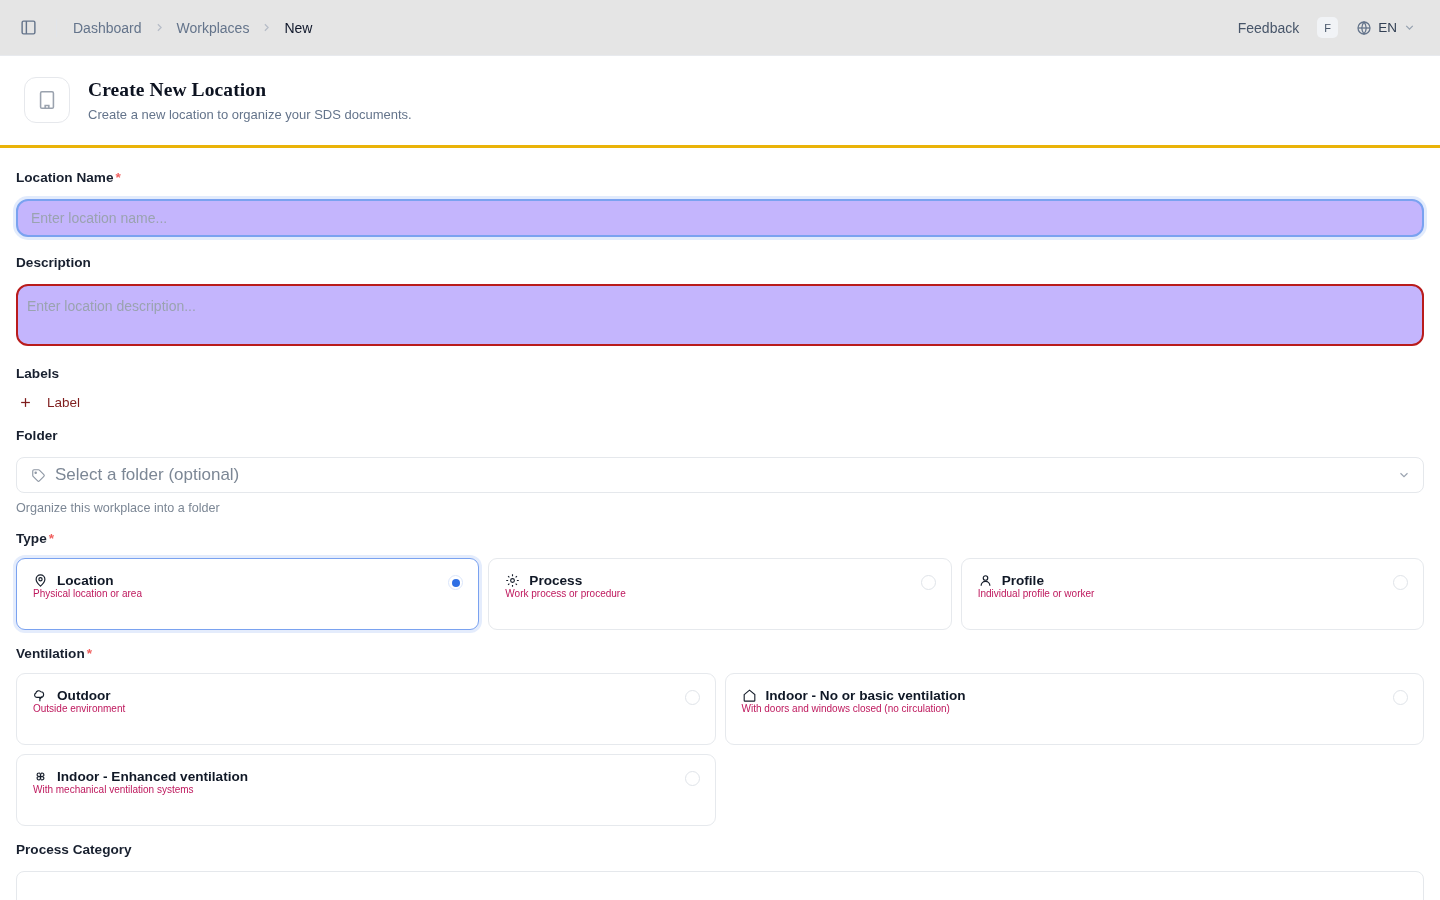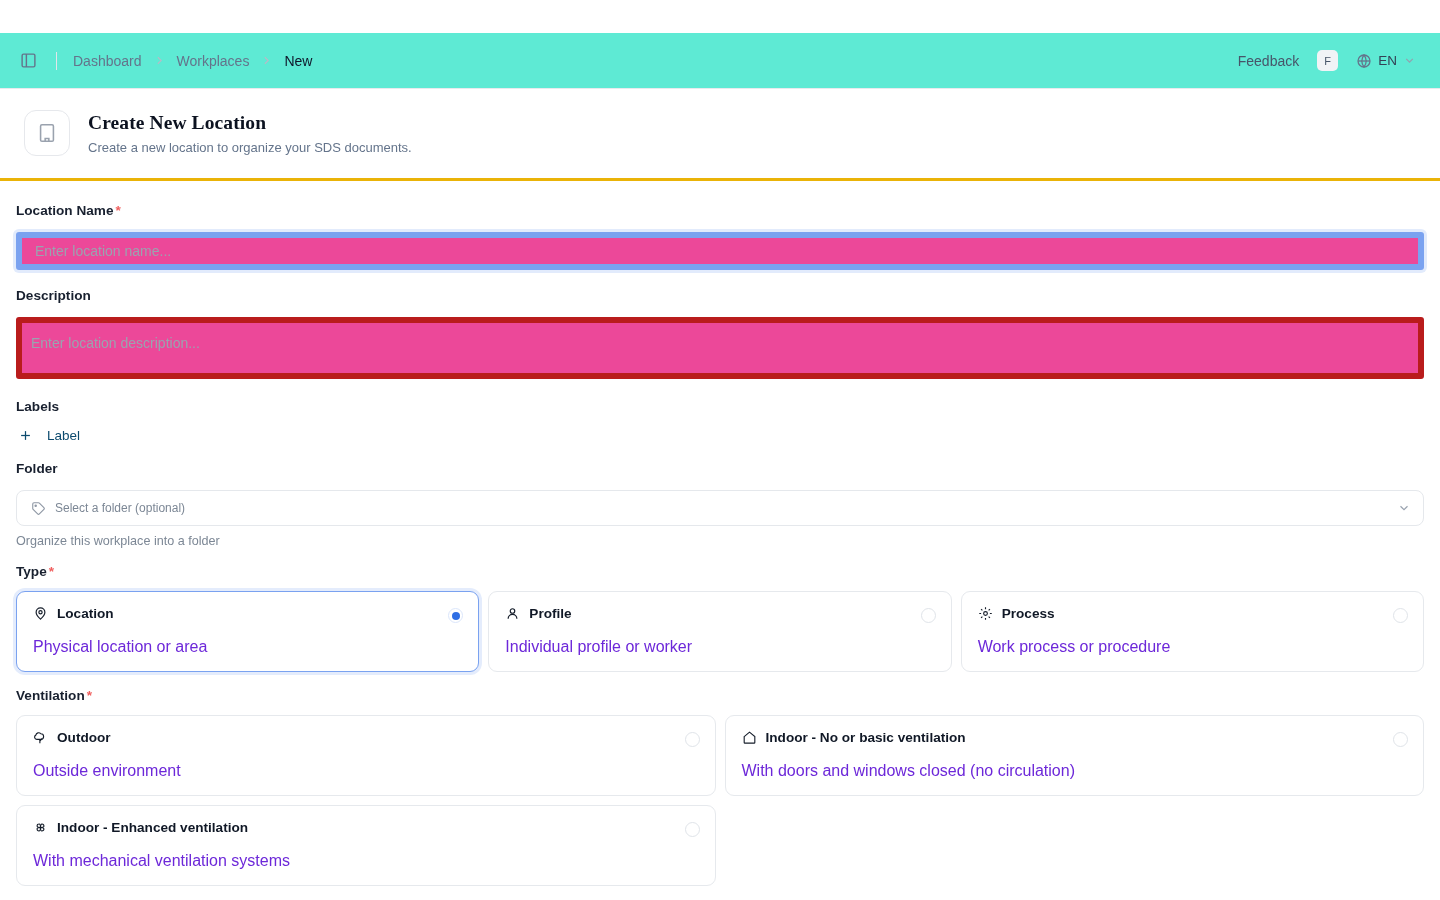--- a/index.html
+++ b/index.html
@@ -13,22 +13,21 @@
     -webkit-font-smoothing: antialiased;
   }
 
   
   .topbar {
     height: 56px;
     display: flex;
     align-items: center;
     padding: 0 24px 0 14px;
     border-bottom: 1px solid #e8eaee;
-    background: #5eead4;
-    margin-top: 33px;
+    background: #e5e5e5;
   }
   .panel-toggle {
     width: 28px; height: 28px;
     display: flex; align-items: center; justify-content: center;
     border-radius: 6px;
     color: #64748b;
     cursor: pointer;
   }
   .topbar-sep {
     width: 1px; height: 18px;
@@ -122,64 +121,64 @@
     font-size: 13.6px;
     font-weight: 700;
     color: #18202f;
     display: block;
   }
   .req { color: #f0605f; font-weight: 700; margin-left: 2px; }
 
   .input {
     width: 100%;
     height: 38px;
-    border: 6px solid #b91c1c;
-    border-radius: 3px;
+    border: 2px solid #b91c1c;
+    border-radius: 12px;
     padding: 0 13px;
     font-size: 14px;
     font-family: "Liberation Sans", sans-serif;
     color: #0f172a;
-    background: #ec4899;
+    background: #c4b5fd;
     outline: none;
   }
   .input::placeholder { color: #9aa3b0; }
   .input.focused {
     border-color: #7aa2f0;
     box-shadow: 0 0 0 3px rgba(122,162,240,.22);
   }
   textarea.input {
     height: 62px;
     padding: 10px 9px;
     resize: none;
     line-height: 1.45;
   }
 
   .addlabel {
     display: inline-flex;
     align-items: center;
     gap: 14px;
     font-size: 13.5px;
-    color: #0c4a6e;
+    color: #7f1d1d;
     padding: 4px 2px;
     cursor: pointer;
   }
 
   .select {
     width: 100%;
     height: 36px;
     border: 1px solid #e5e8ec;
     border-radius: 8px;
     display: flex;
     align-items: center;
     padding: 0 12px 0 14px;
     background: #fff;
     cursor: pointer;
   }
   .select .tag-ico { color: #8e97a4; display: flex; margin-right: 9px; }
-  .select .ph { font-size: 12px; color: #7c8795; text-align: center; }
+  .select .ph { font-size: 17px; color: #7c8795; text-align: center; }
   .select .chev { margin-left: auto; color: #9aa3b0; display: flex; }
   .hint {
     font-size: 12.6px;
     color: #7c8795;
     margin-top: 8px;
   }
 
   
   .grid3 {
     display: grid;
@@ -211,23 +210,23 @@
     padding-right: 28px;
   }
   .card-ico { color: #161e2b; display: flex; flex: none; }
   .card-title {
     font-size: 13.6px;
     font-weight: 700;
     color: #101826;
     white-space: nowrap;
   }
   .card-desc {
-    font-size: 16px;
-    color: #6d28d9;
-    margin-top: 17px;
+    font-size: 10px;
+    color: #be185d;
+    margin-top: 0;
   }
   .radio {
     position: absolute;
     top: 16px; right: 15px;
     width: 15px; height: 15px;
     border-radius: 50%;
     border: 1px solid #e0e4e9;
     background: #fff;
   }
   .radio.on {
@@ -399,42 +398,42 @@
           </span>
           <span class="card-title">Location</span>
         </div>
         <div class="card-desc">Physical location or area</div>
         <span class="radio on"></span>
       </div>
 
       <div class="card">
         <div class="card-top">
           <span class="card-ico">
+            <svg width="15" height="15" viewBox="0 0 24 24" fill="none" stroke="currentColor" stroke-width="1.8">
+              <circle cx="12" cy="12" r="3"></circle>
+              <path d="M12 2v3M12 19v3M2 12h3M19 12h3M4.9 4.9l2.1 2.1M17 17l2.1 2.1M19.1 4.9 17 7M7 17l-2.1 2.1"></path>
+            </svg>
+          </span>
+          <span class="card-title">Process</span>
+        </div>
+        <div class="card-desc">Work process or procedure</div>
+        <span class="radio"></span>
+      </div>
+
+      <div class="card">
+        <div class="card-top">
+          <span class="card-ico">
             <svg width="15" height="15" viewBox="0 0 24 24" fill="none" stroke="currentColor" stroke-width="1.9">
               <circle cx="12" cy="8" r="3.6"></circle>
                 <path d="M5 20.5a7 7 0 0 1 14 0"></path>
             </svg>
           </span>
           <span class="card-title">Profile</span>
         </div>
         <div class="card-desc">Individual profile or worker</div>
-        <span class="radio"></span>
-      </div>
-
-      <div class="card">
-        <div class="card-top">
-          <span class="card-ico">
-            <svg width="15" height="15" viewBox="0 0 24 24" fill="none" stroke="currentColor" stroke-width="1.8">
-              <circle cx="12" cy="12" r="3"></circle>
-              <path d="M12 2v3M12 19v3M2 12h3M19 12h3M4.9 4.9l2.1 2.1M17 17l2.1 2.1M19.1 4.9 17 7M7 17l-2.1 2.1"></path>
-            </svg>
-          </span>
-          <span class="card-title">Process</span>
-        </div>
-        <div class="card-desc">Work process or procedure</div>
         <span class="radio"></span>
       </div>
 
     </div>
   </div>
 
   <div class="sp-16"></div>
 
   <div class="field">
     <span class="label">

